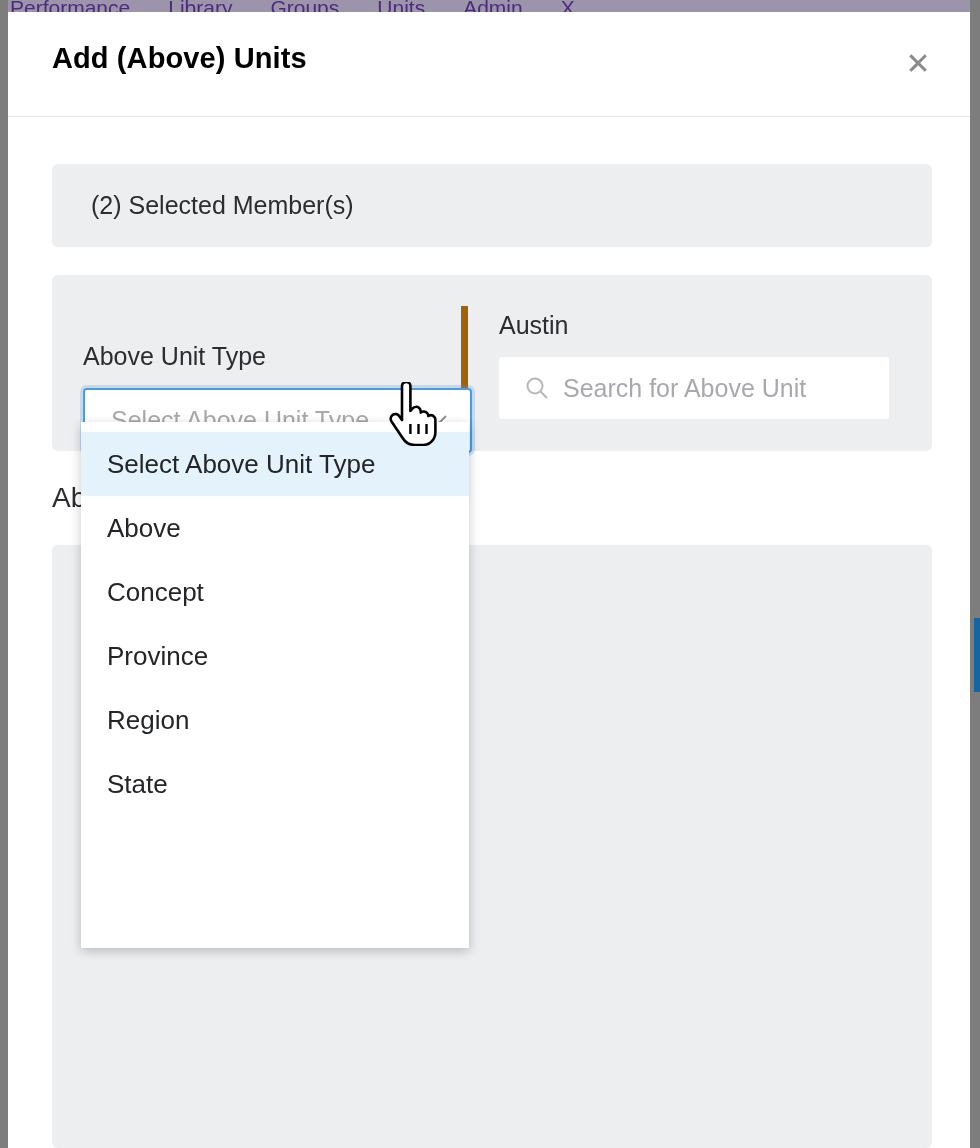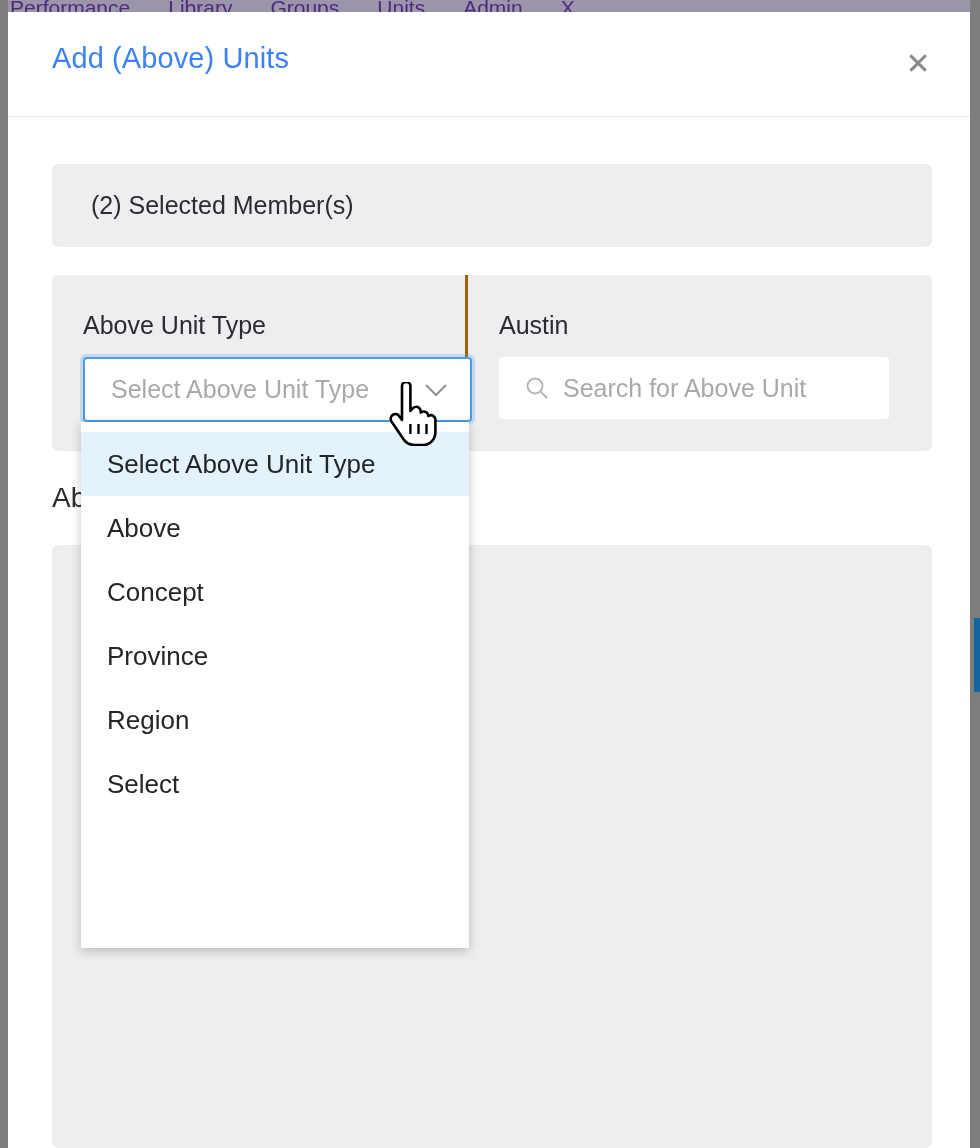--- a/index.html
+++ b/index.html
@@ -79,22 +79,23 @@
     position: relative;
     height: 105px;
     border-bottom: 1px solid #e6e6e6;
     box-sizing: border-box;
   }
   #modal-title {
     position: absolute;
     left: 44px;
     top: 30px;
     font-size: 29px;
-    color: #3b82f6;
+    color: #000000;
     letter-spacing: 0.1px;
+    font-weight: bold;
   }
   #modal-close-button {
     position: absolute;
     right: 32px;
     top: 32px;
     width: 40px;
     height: 40px;
     display: flex;
     align-items: center;
     justify-content: center;
@@ -133,21 +134,22 @@
     background: #eceef0;
     border-radius: 6px;
     display: flex;
   }
   #filter-bar .filter-col {
     box-sizing: border-box;
     padding: 36px 32px 0 31px;
   }
   #filter-col-unit-type {
     width: 416px;
-    border-right: 3px solid #a16207;
+    border-right: 7px solid #a16207;
+    margin-top: 31px;
   }
   #filter-col-search {
     width: 428px;
   }
   .field-label {
     font-size: 25px;
     color: #2b2d31;
     margin-bottom: 17px;
     display: block;
   }
@@ -404,21 +406,21 @@
     </div>
   </div>
 </div>
 
 <div id="unit-type-dropdown-menu">
   <div class="dropdown-option is-highlighted">Select Above Unit Type</div>
   <div class="dropdown-option">Above</div>
   <div class="dropdown-option">Concept</div>
   <div class="dropdown-option">Province</div>
   <div class="dropdown-option">Region</div>
-  <div class="dropdown-option">Select</div>
+  <div class="dropdown-option">State</div>
 </div>
 
 <div id="mouse-cursor">
   <svg width="58" height="64" viewBox="0 0 58 64" aria-hidden="true">
     <path d="M14 4 C14 1.5 16 0 18.2 0 C20.4 0 22.4 1.5 22.4 4 L22.4 29 L24.6 26.5 C26.4 24.6 29.3 24.4 31.2 26 C32.2 26.9 32.7 28.1 32.7 29.4 L32.7 30.6 C34.6 29.1 37.4 29.3 39.1 31 C39.9 31.9 40.3 32.9 40.3 34 C42.2 32.8 44.8 33.2 46.3 34.9 C47.1 35.8 47.4 36.8 47.4 37.9 L47.4 50 C47.4 57 42.4 63 35 63 L27 63 C21.5 63 17.5 60.5 14.8 56.2 L3.5 39.5 C2.1 37.3 2.6 34.4 4.7 32.9 C6.8 31.4 9.7 31.9 11.2 34 L14 38 Z" fill="#ffffff" stroke="#000000" stroke-width="2.6" stroke-linejoin="round"></path>
     <line x1="22.4" y1="42" x2="22.4" y2="52" stroke="#000000" stroke-width="2.4"></line>
     <line x1="30.5" y1="42" x2="30.5" y2="52" stroke="#000000" stroke-width="2.4"></line>
     <line x1="38.5" y1="42" x2="38.5" y2="52" stroke="#000000" stroke-width="2.4"></line>
   </svg>
 </div>

